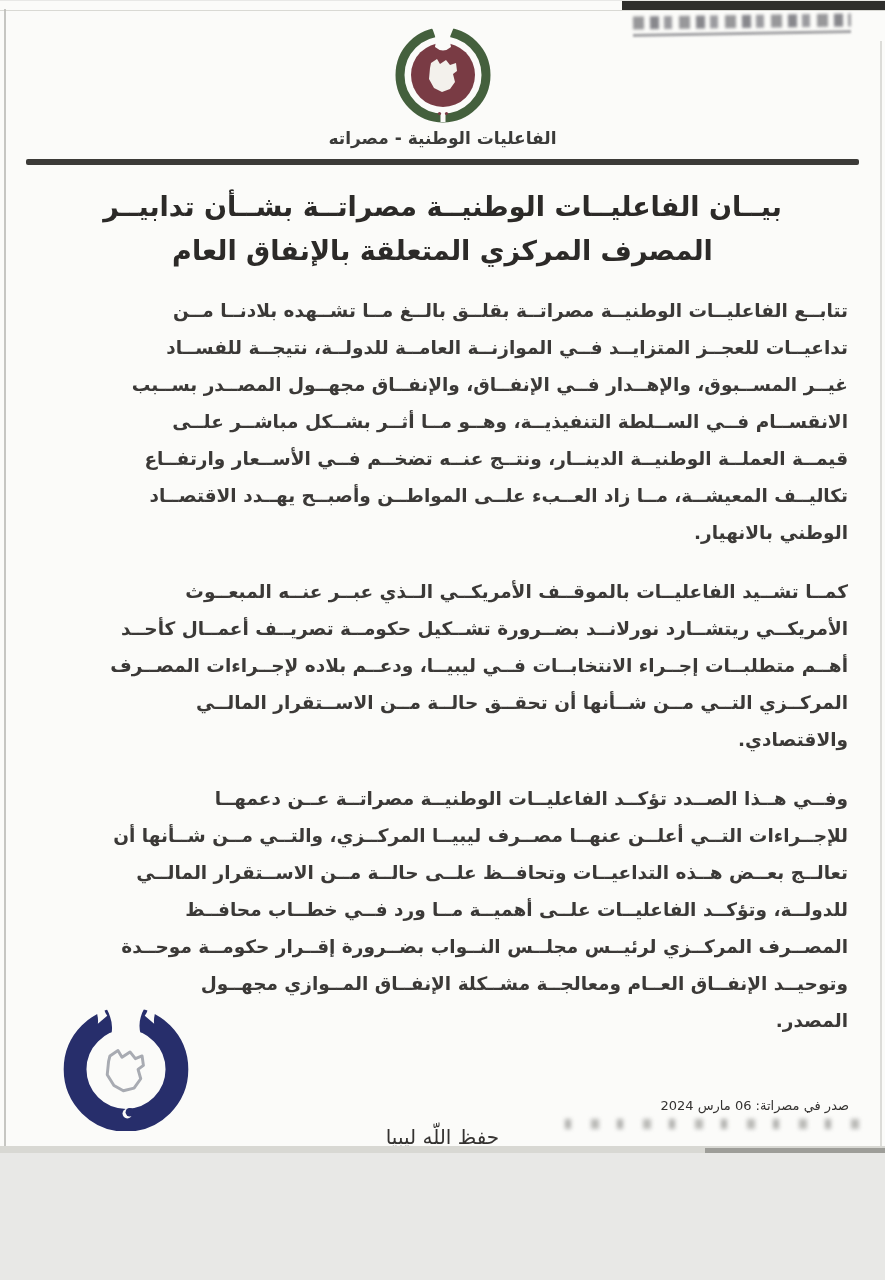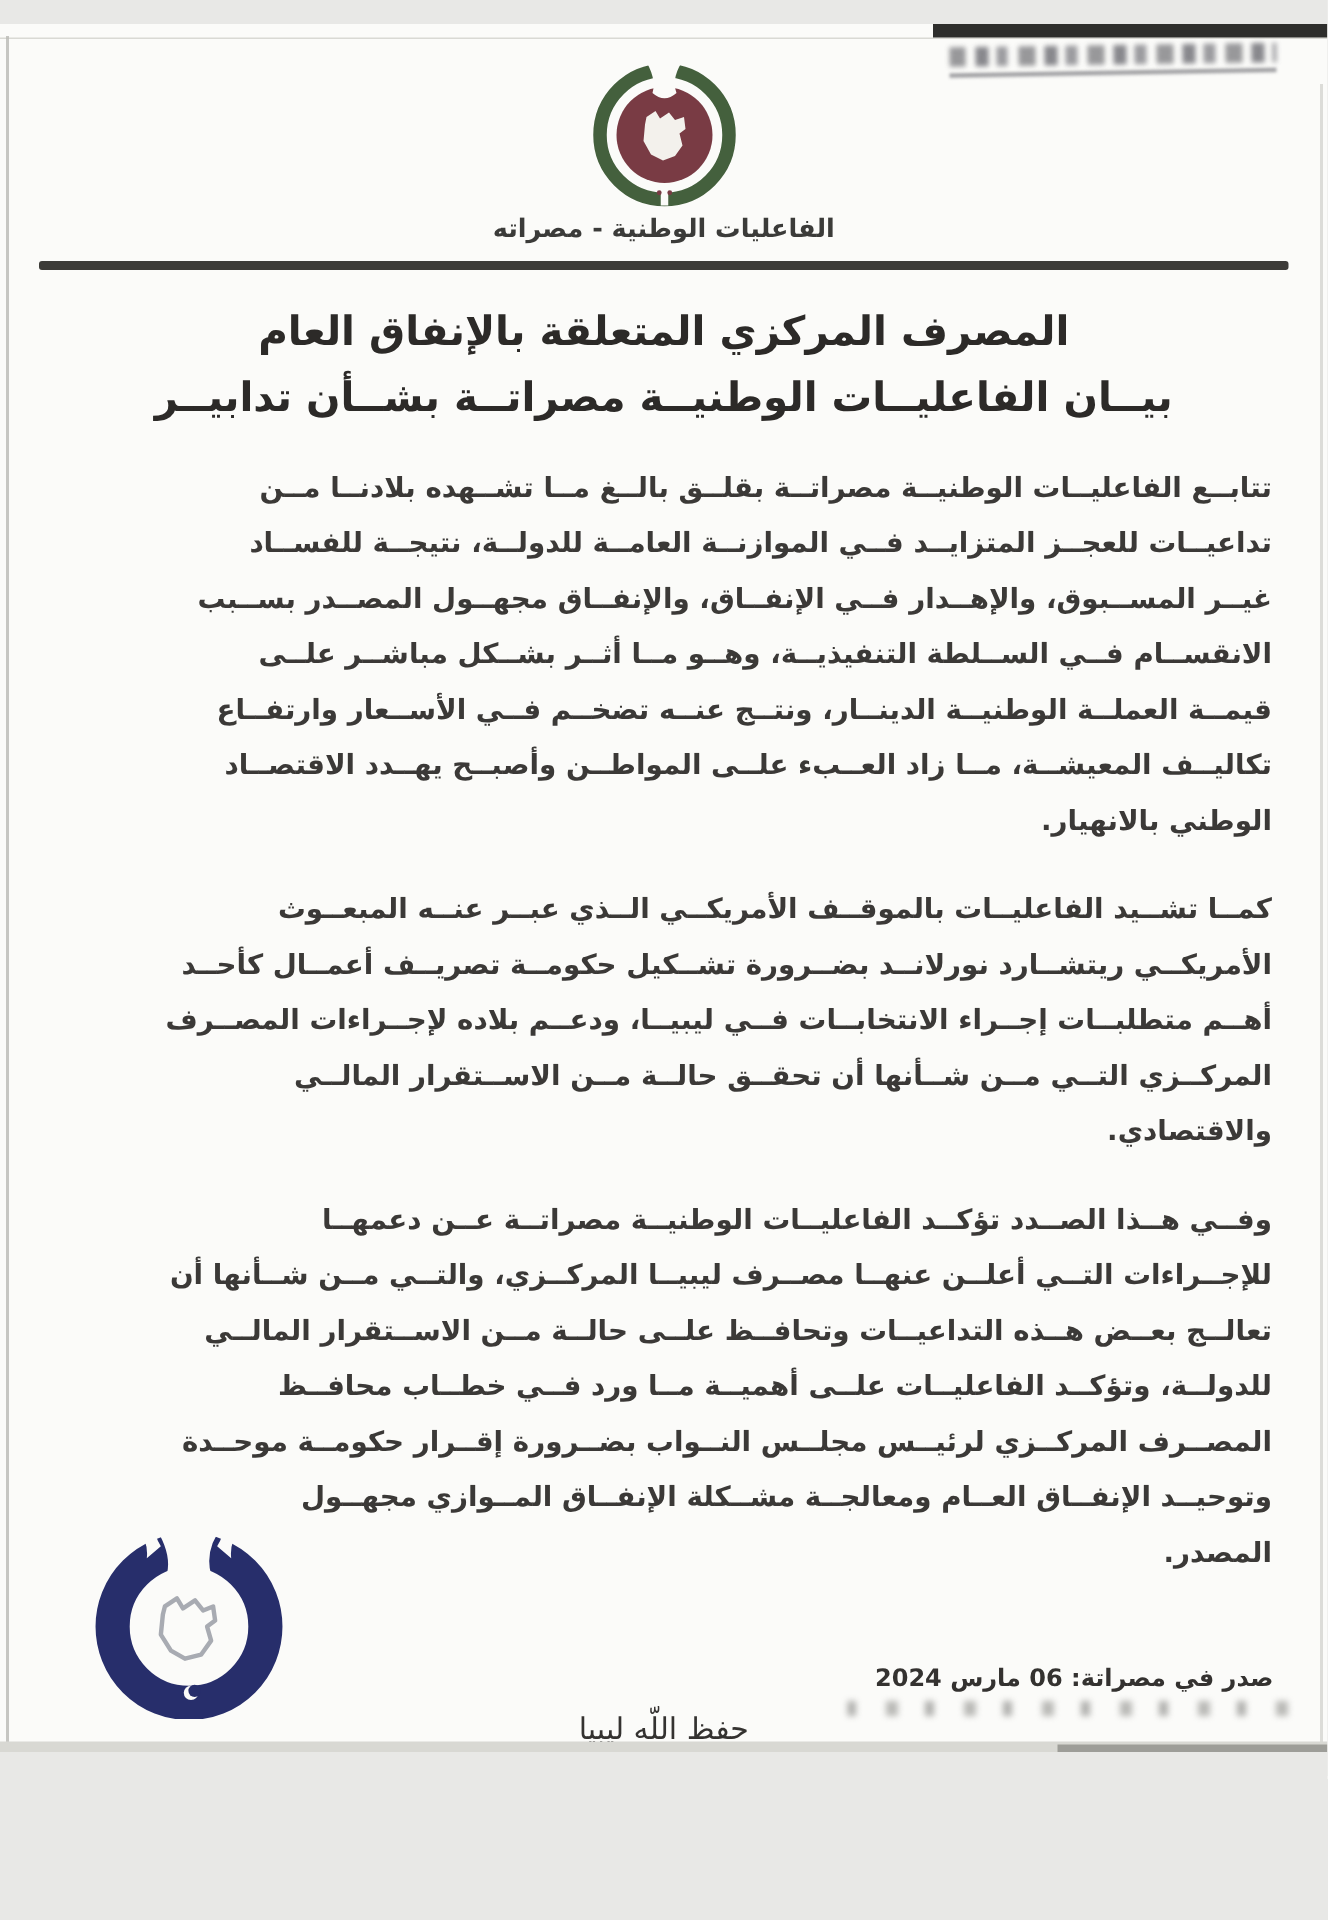--- a/index.html
+++ b/index.html
@@ -1,19 +1,19 @@
 <!DOCTYPE html>
 <html lang="ar" dir="rtl"><head>
 <meta charset="utf-8">
 <style>
   html,body{margin:0;padding:0;background:#e8e8e6;}
   .page{
     position:relative;
     width:885px;height:1152px;
-    margin:16px auto;
+    margin:1px auto;
     background:#fbfbf9;
     font-family:"DejaVu Sans",sans-serif;
     overflow:hidden;
     direction:rtl;
   }
   
   .edge-left{position:absolute;top:8px;left:4px;width:2px;height:1268px;background:#b9b9b4;opacity:.8;}
   .edge-right{position:absolute;top:40px;right:3px;width:2px;height:1240px;background:#cfcfca;opacity:.7;}
   .edge-top{position:absolute;top:9px;left:0;width:100%;height:1px;background:#d9d9d4;}
   .topbar-dark{position:absolute;top:0;right:0;width:263px;height:9px;background:#2e2e2c;}
@@ -44,21 +44,21 @@
   .para{
     margin:0 0 22px;
     font-size:18.5px;font-weight:bold;line-height:2.0;
     color:#3b3937;text-align:right;white-space:pre-line;
   }
   .closing{margin-top:86px;text-align:center;font-size:20px;font-weight:normal;color:#343230;}
   
   .emblem-bottom{position:absolute;left:58px;bottom:22px;width:136px;height:134px;}
   .issue-date{
     position:absolute;right:36px;bottom:40px;
-    font-size:16px;font-weight:bold;color:#343230;direction:rtl;
+    font-size:13px;font-weight:normal;color:#343230;direction:rtl;
   }
 </style>
 </head>
 <body>
 
 <div class="page">
 
   <div class="edge-top"></div>
   <div class="edge-left"></div>
   <div class="edge-right"></div>
@@ -84,22 +84,22 @@
 
       <circle cx="46.5" cy="90.5" r="1.6" fill="#793b44"></circle>
       <circle cx="53.5" cy="90.5" r="1.6" fill="#793b44"></circle>
     </svg>
     <div class="org-label">الفاعليات الوطنية - مصراته</div>
   </div>
 
   <div class="rule"></div>
 
   <div class="title">
+    <div>بيــان الفاعليــات الوطنيــة مصراتــة بشــأن تدابيــر</div>
     <div>المصرف المركزي المتعلقة بالإنفاق العام</div>
-    <div>بيــان الفاعليــات الوطنيــة مصراتــة بشــأن تدابيــر</div>
   </div>
 
   <div class="body-text">
     <p class="para">تتابــع الفاعليــات الوطنيــة مصراتــة بقلــق بالــغ مــا تشــهده بلادنــا مــن
 تداعيــات للعجــز المتزايــد فــي الموازنــة العامــة للدولــة، نتيجــة للفســاد
 غيــر المســبوق، والإهــدار فــي الإنفــاق، والإنفــاق مجهــول المصــدر بســبب
 الانقســام فــي الســلطة التنفيذيــة، وهــو مــا أثــر بشــكل مباشــر علــى
 قيمــة العملــة الوطنيــة الدينــار، ونتــج عنــه تضخــم فــي الأســعار وارتفــاع
 تكاليــف المعيشــة، مــا زاد العــبء علــى المواطــن وأصبــح يهــدد الاقتصــاد
 الوطني بالانهيار.</p>

